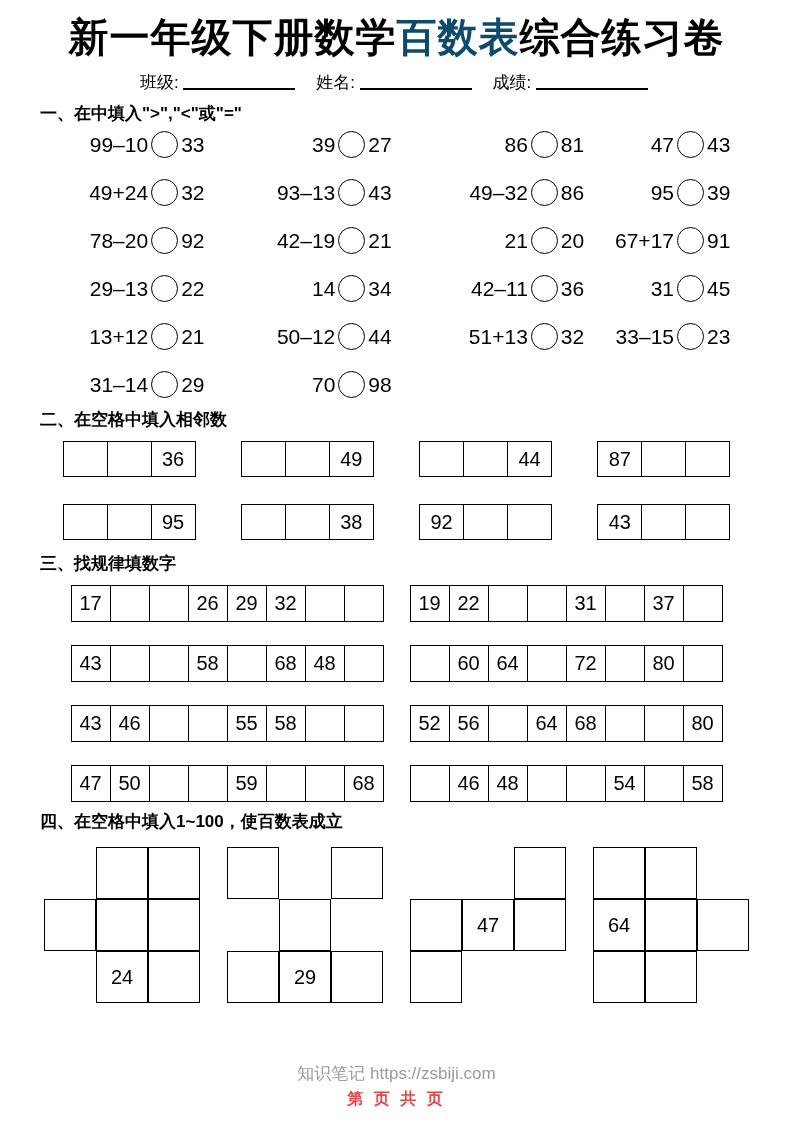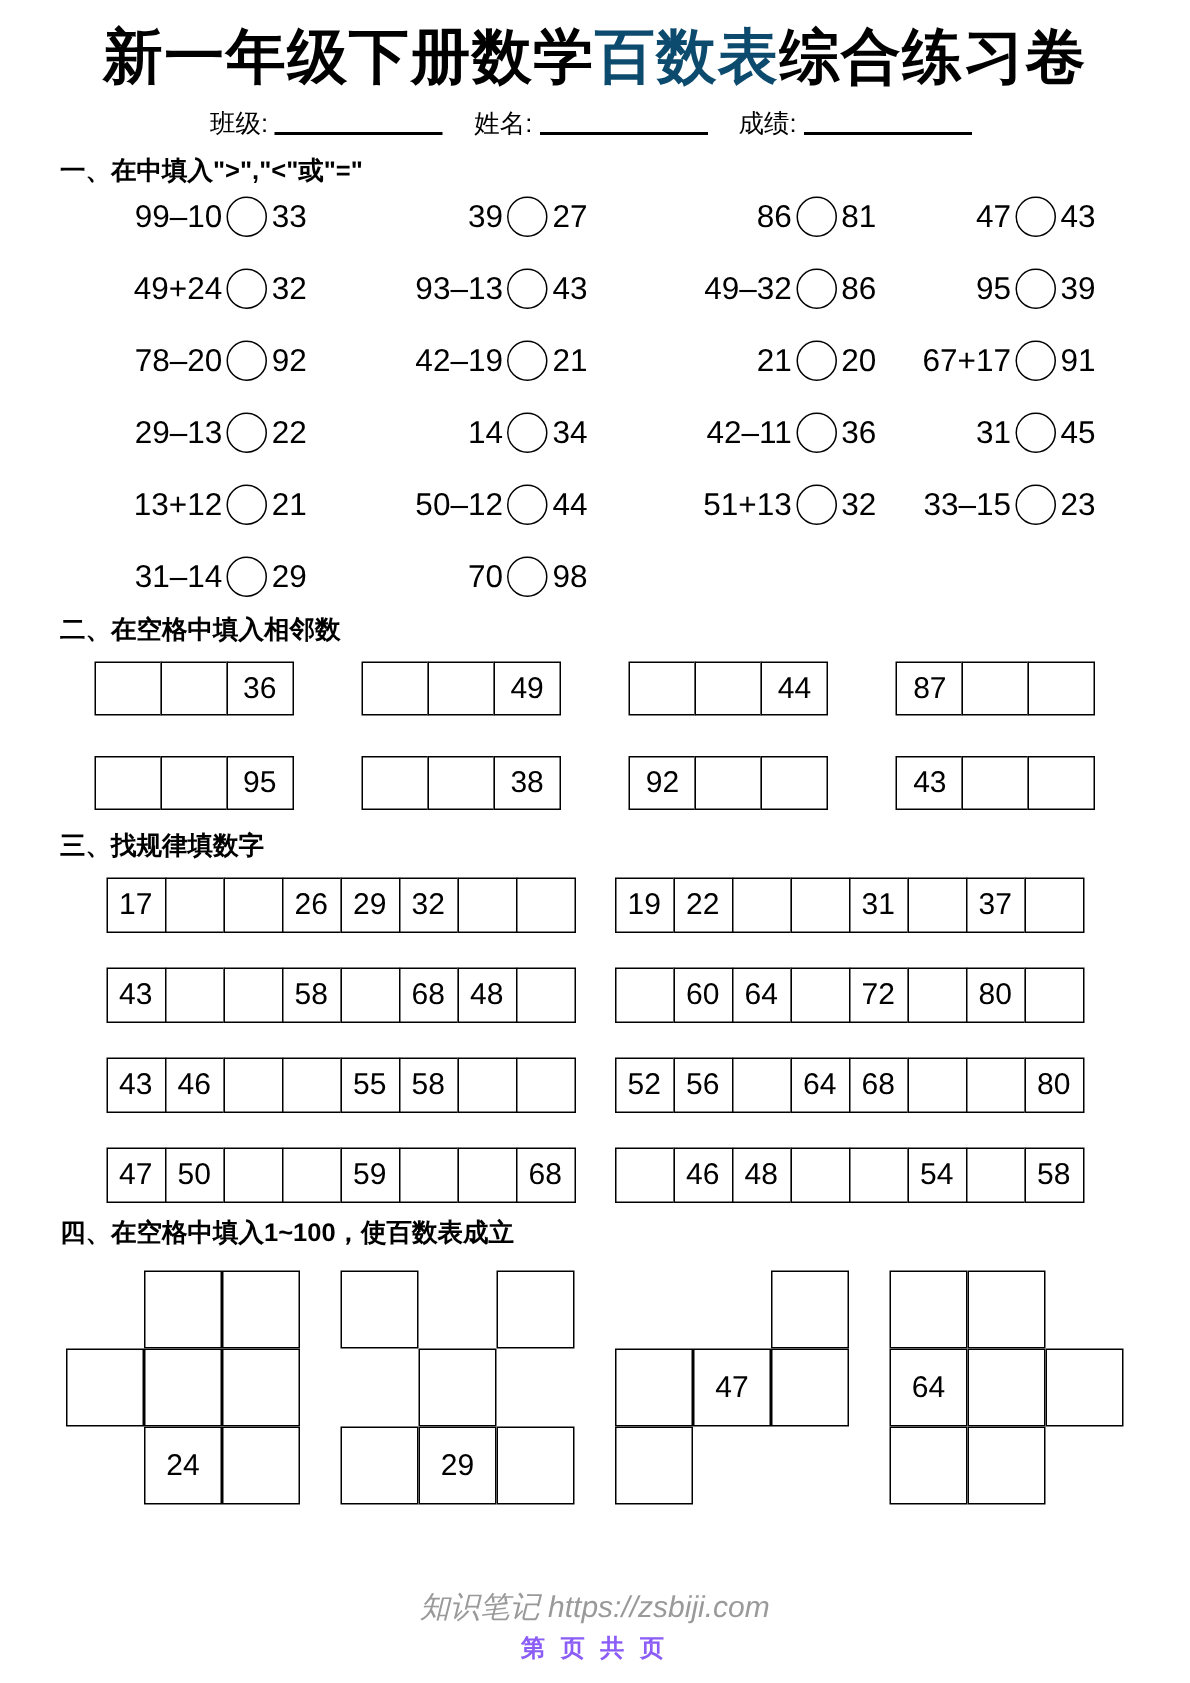--- a/index.html
+++ b/index.html
@@ -65,22 +65,22 @@
   .strip .cell { width: 40px; height: 37px; }
   .strip .cell + .cell { margin-left: -1px; }
 
   
   .s4-row { display: flex; justify-content: space-between; margin: 14px 4px 0 4px; }
   .puzzle { display: grid; grid-template-columns: repeat(3, 52px); grid-auto-rows: 52px; }
   .puzzle .cell, .puzzle .ghost { width: 52px; height: 52px; }
   .puzzle .cell { margin: 0 -1px -1px 0; }
 
   .footer { position: absolute; left: 0; right: 0; bottom: 12px; text-align: center; }
-  .footer .site { color: #9a9a9a; font-size: 20px; font-style: italic; }
-  .footer .pageline { color: #8b5cf6; font-size: 16px; font-weight: 600; letter-spacing: 3px; margin-top: 4px; }
+  .footer .site { color: #9a9a9a; font-size: 17px; }
+  .footer .pageline { color: #ef4444; font-size: 16px; font-weight: 600; letter-spacing: 3px; margin-top: 4px; }
 </style>
 </head>
 <body>
 
 <div class="page">
 
   <h1 class="title"><span>新一年级下册数学</span><span class="red">百数表</span><span>综合练习卷</span></h1>
 
   <div class="info-line">
     <span class="lbl">班级:</span>

